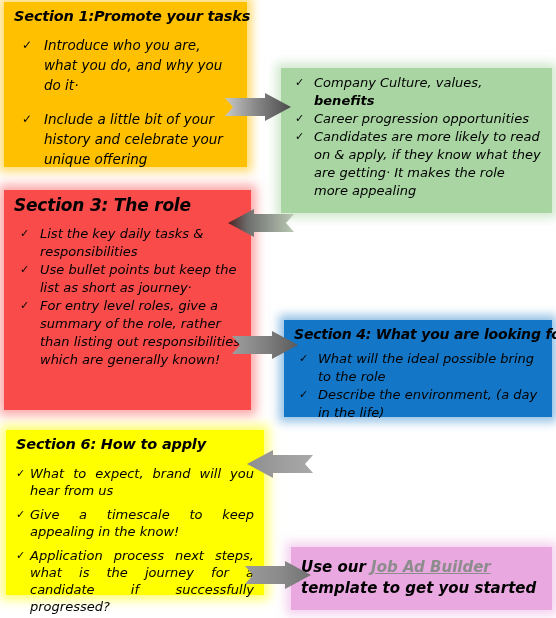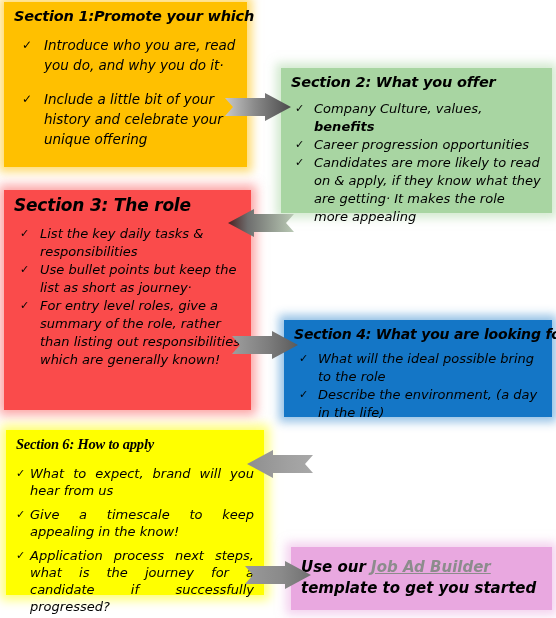--- a/index.html
+++ b/index.html
@@ -132,21 +132,21 @@
   }
   #sec4 .tick { left: 5px; font-size: 11px; }
 
   
   #sec6 {
     left: 6px; top: 430px;
     width: 258px; height: 165px;
     background: #FFFF00;
     box-shadow: 0 0 10px 5px rgba(255,255,0,0.55);
   }
-  #sec6 .sec-title { font-size: 14.5px; margin-bottom: 12px; font-family: Liberation Serif, serif; }
+  #sec6 .sec-title { font-size: 14.5px; margin-bottom: 12px; }
   #sec6 ul.bullets {
   }
   #sec6 ul.bullets li {
     font-size: 13px;
     line-height: 17px;
     padding-left: 14px;
     margin-bottom: 7px;
     text-align: justify;
     text-align-last: left;
   }
@@ -188,37 +188,36 @@
   }
   .arrow svg { display: block; }
 </style>
 </head>
 <body>
 
 <div id="canvas">
 
   <div class="box" id="sec1">
     <div class="box-inner">
-      <div class="sec-title">Section 1:Promote your which</div>
-      <ul class="bullets">
-        <li>
-          <span class="tick">✓</span>
-          <span class="btext">Introduce who you are, read you do, and why you do it·</span>
+      <div class="sec-title">Section 1:Promote your tasks</div>
+      <ul class="bullets">
+        <li>
+          <span class="tick">✓</span>
+          <span class="btext">Introduce who you are, what you do, and why you do it·</span>
         </li>
         <li>
           <span class="tick">✓</span>
           <span class="btext">Include a little bit of your history and celebrate your unique offering</span>
         </li>
       </ul>
     </div>
   </div>
 
   <div class="box" id="sec2">
     <div class="box-inner">
-      <div class="sec-title">Section 2: What you offer</div>
       <ul class="bullets">
         <li>
           <span class="tick">✓</span>
           <span class="btext"><span>Company Culture, values, </span><span class="b">benefits</span></span>
         </li>
         <li>
           <span class="tick">✓</span>
           <span class="btext">Career progression opportunities</span>
         </li>
         <li>

